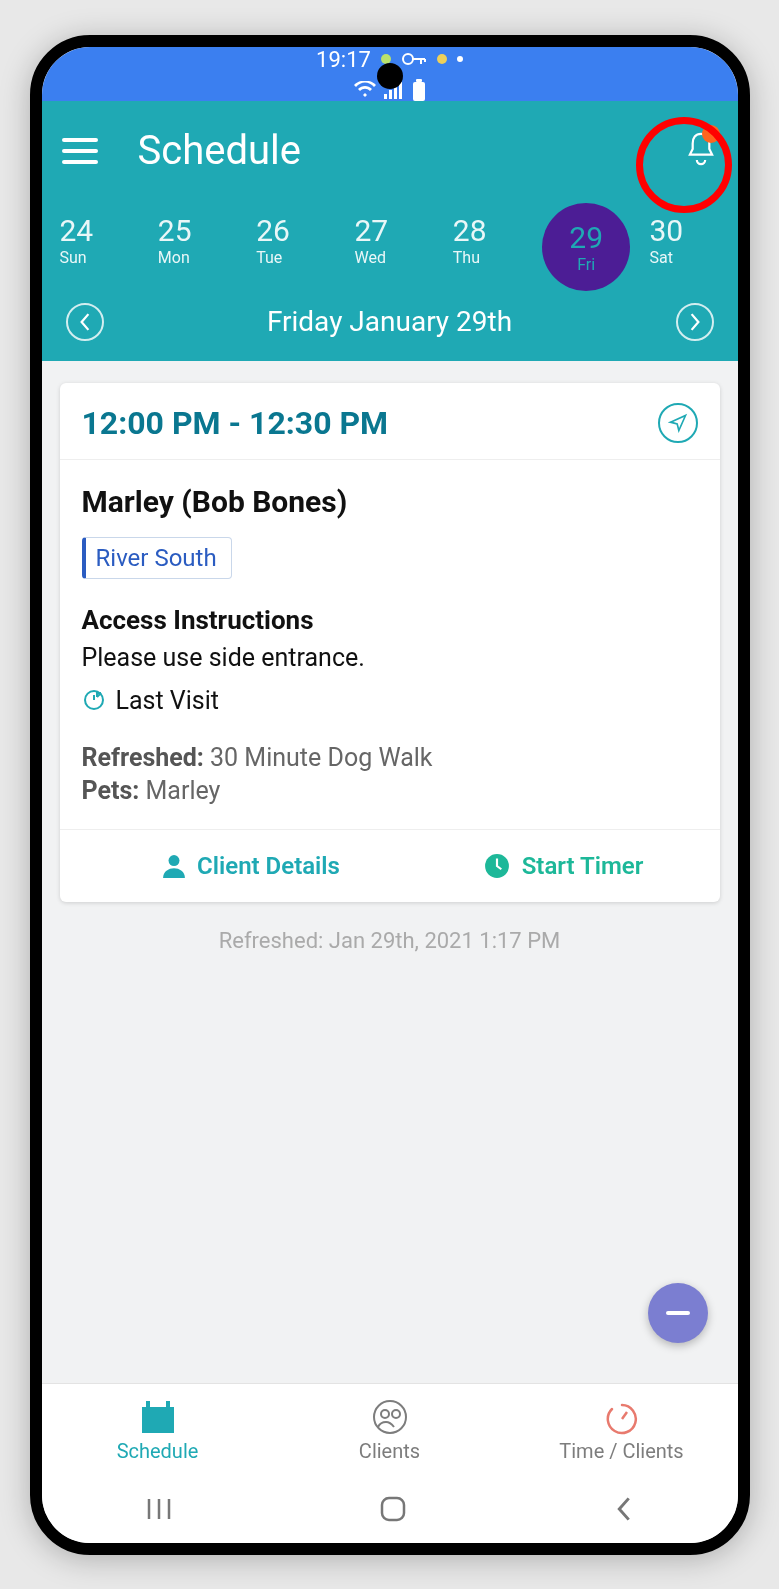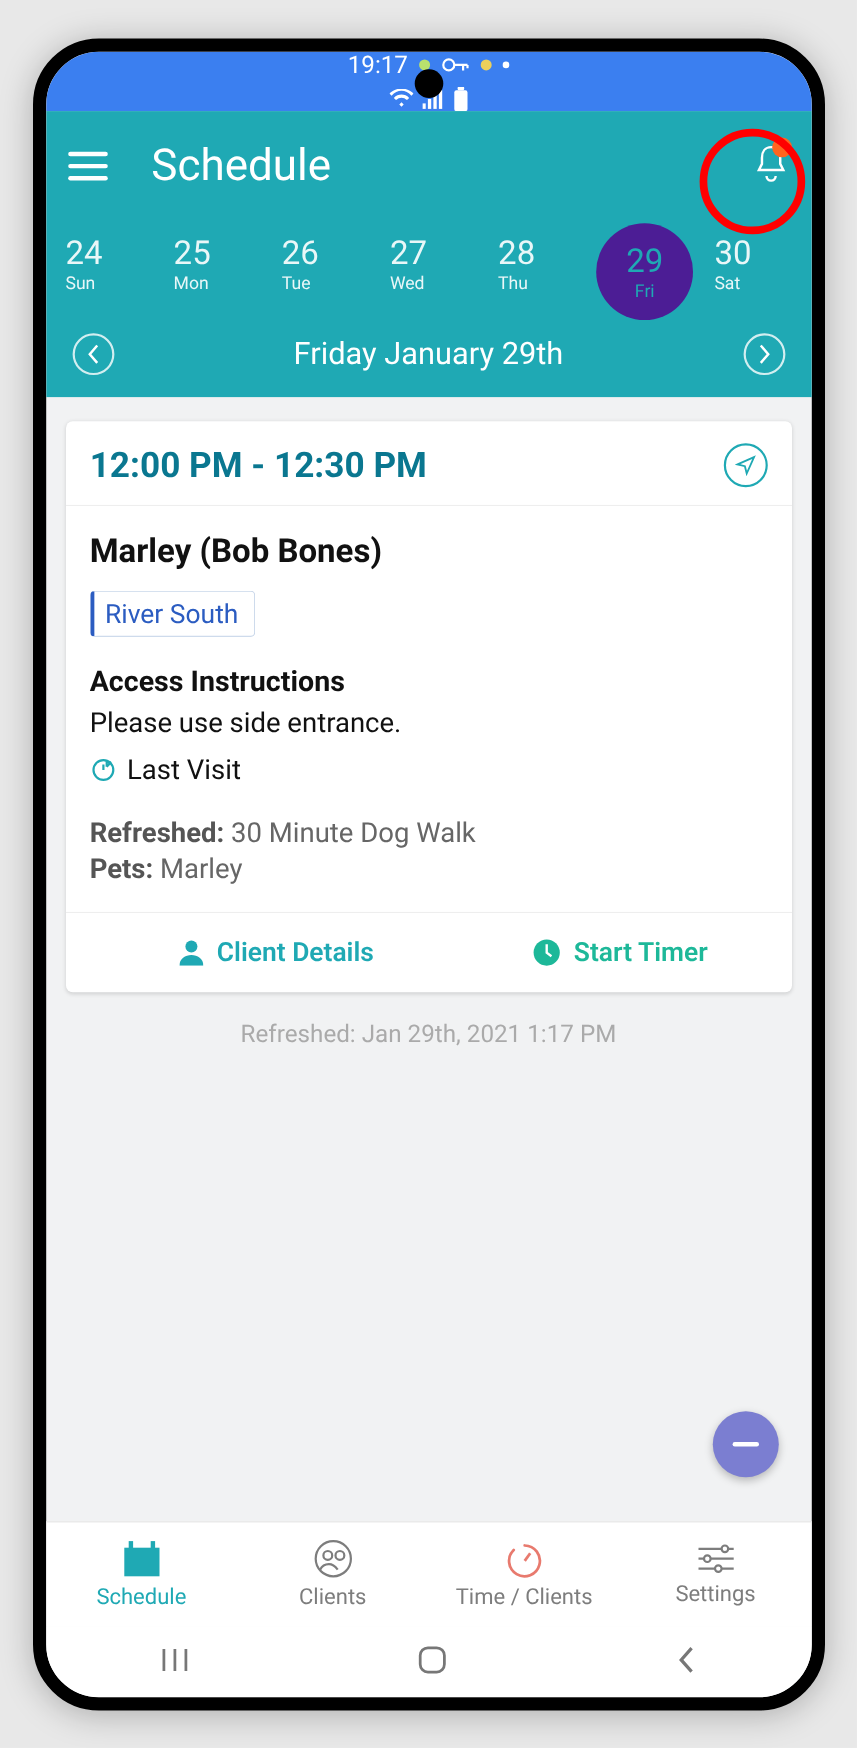--- a/index.html
+++ b/index.html
@@ -360,31 +360,20 @@
           </svg>
         <span>Clients</span>
       </div>
       <div class="tab">
         <svg width="40" height="36" viewBox="0 0 40 36" fill="none" stroke="#e87a6e" stroke-width="2.5">
             <path d="M20 6a14 14 0 1 1-10 4" stroke-linecap="round"></path>
             <path d="M20 20l5-7"></path>
           </svg>
         <span>Time / Clients</span>
       </div>
-      <div class="tab">
-        <svg width="40" height="30" viewBox="0 0 40 30" fill="none" stroke="#7d7d7d" stroke-width="2">
-          <line x1="4" y1="6" x2="36" y2="6"></line>
-            <circle cx="28" cy="6" r="3" fill="#fff"></circle>
-          <line x1="4" y1="15" x2="36" y2="15"></line>
-            <circle cx="12" cy="15" r="3" fill="#fff"></circle>
-          <line x1="4" y1="24" x2="36" y2="24"></line>
-            <circle cx="22" cy="24" r="3" fill="#fff"></circle>
-        </svg>
-        <span>Settings</span>
-      </div>
     </div>
 
     <div class="android-nav">
       <div>
         <svg width="28" height="24" viewBox="0 0 28 24" stroke="#777" stroke-width="2.5">
             <line x1="4" y1="2" x2="4" y2="22"></line>
             <line x1="14" y1="2" x2="14" y2="22"></line>
             <line x1="24" y1="2" x2="24" y2="22"></line>
           </svg>
       </div>

